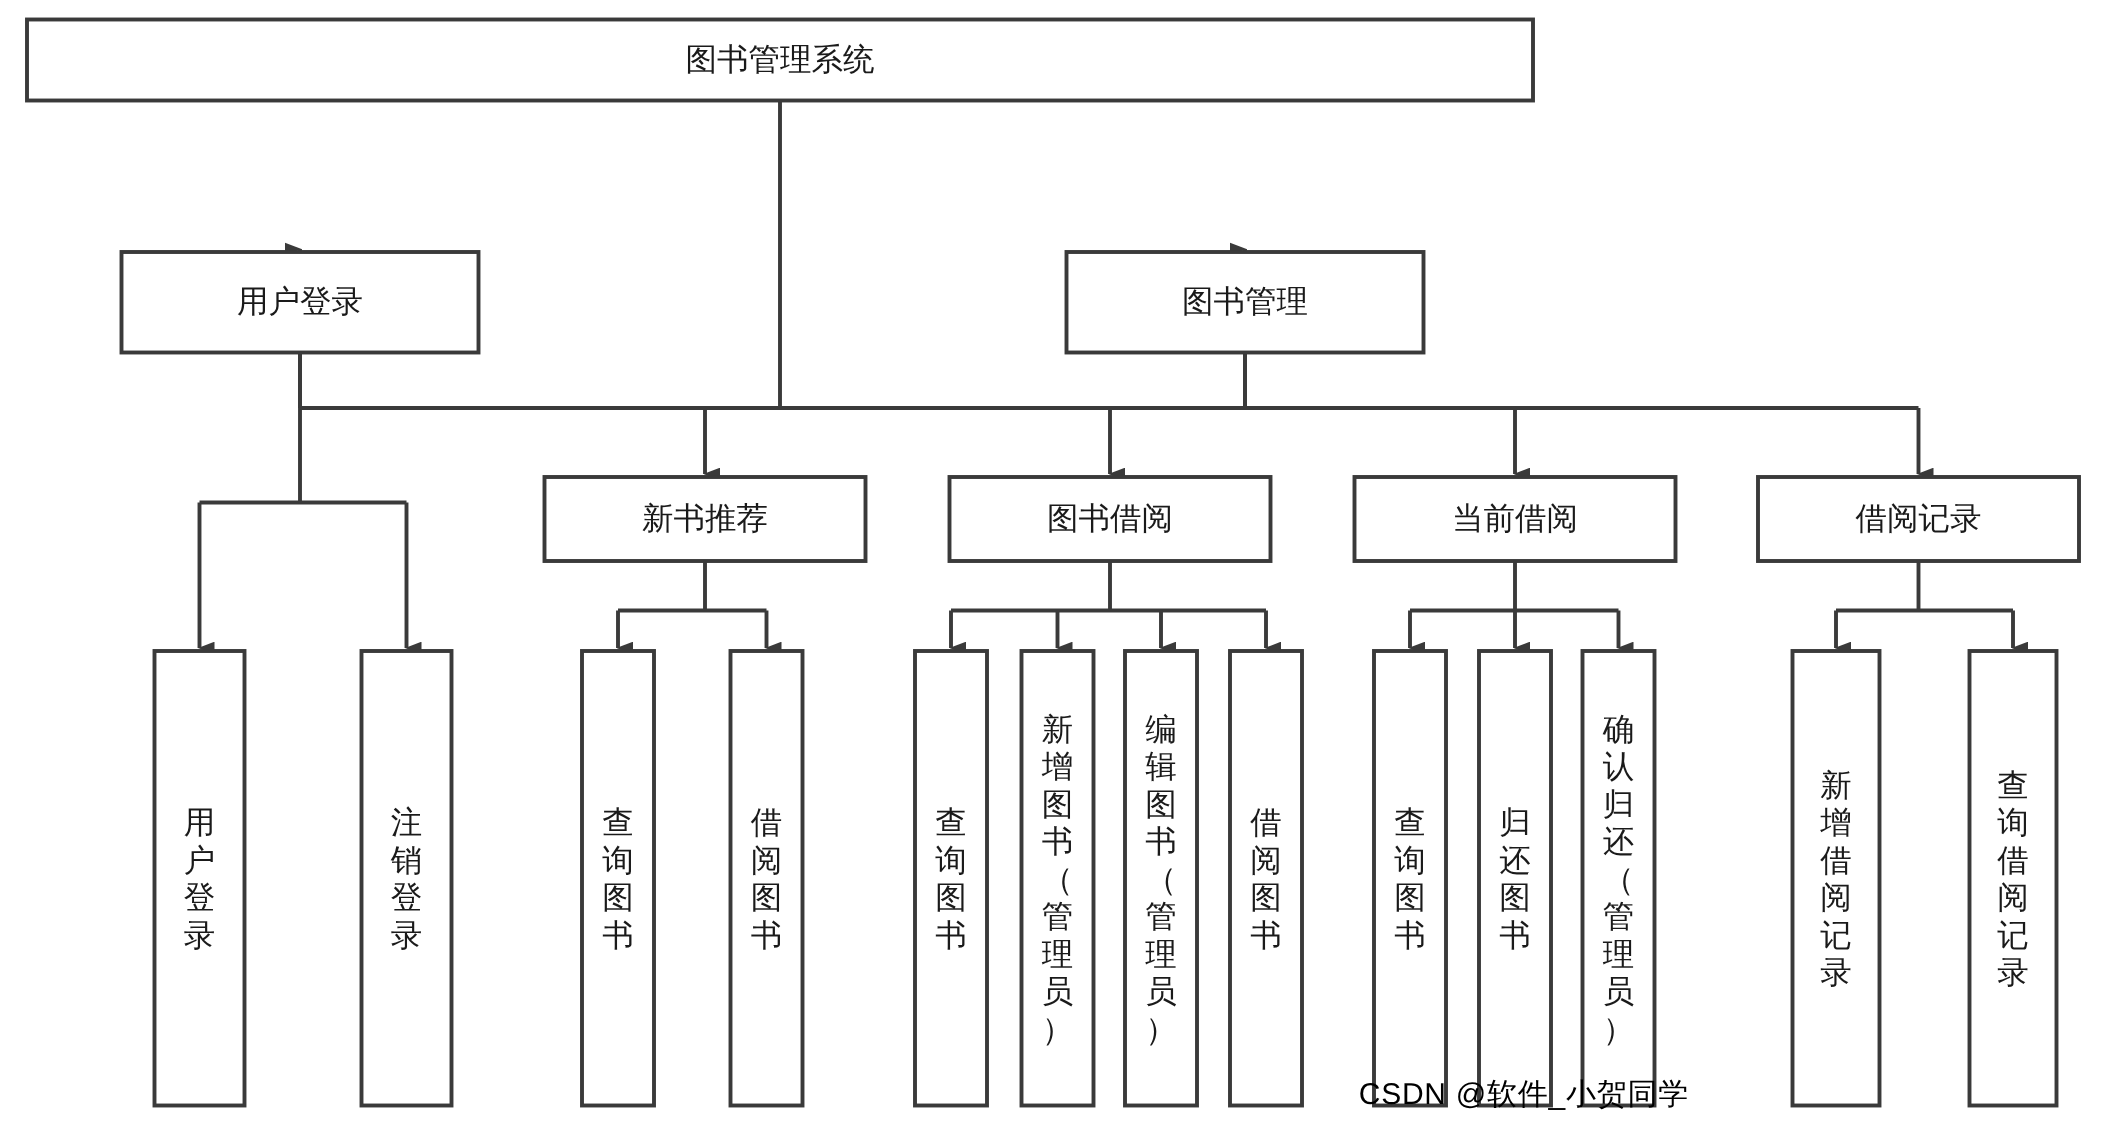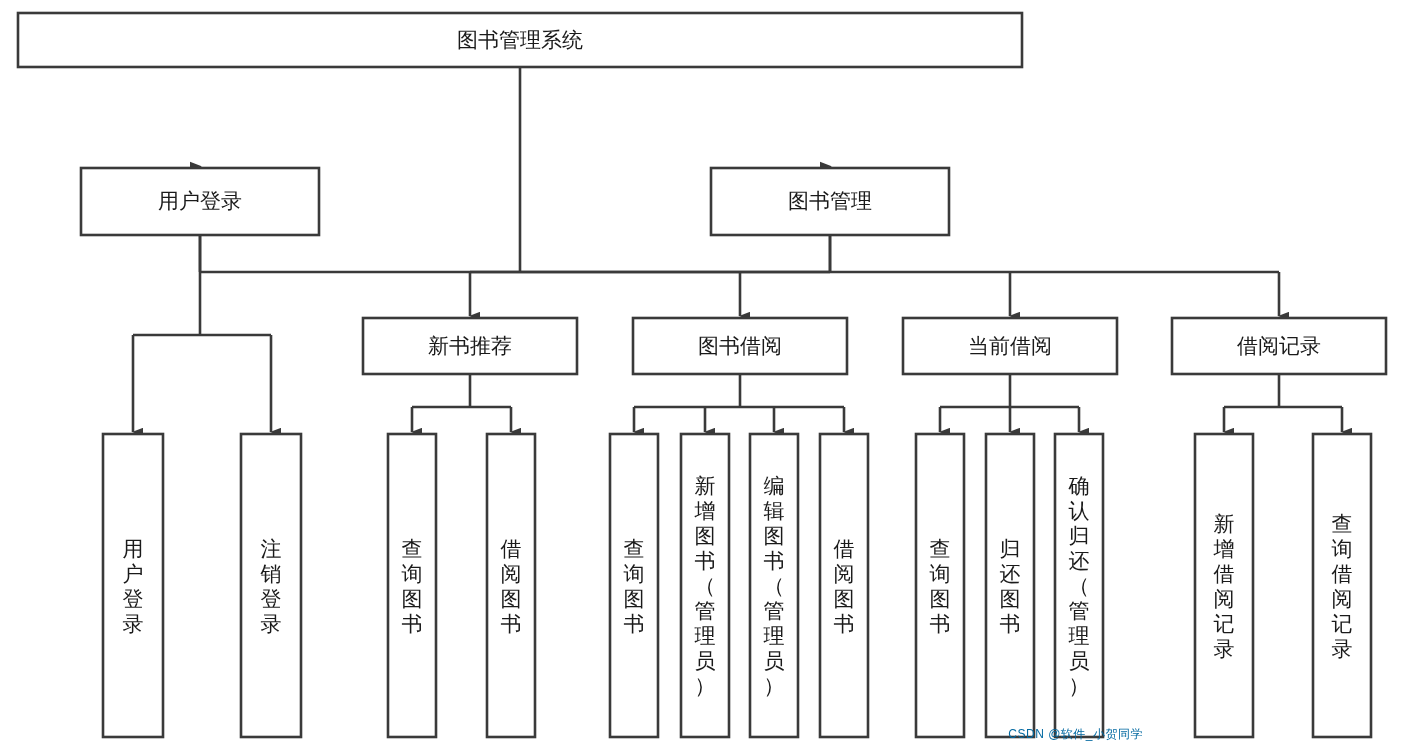--- a/index.html
+++ b/index.html
@@ -11,21 +11,20 @@
     width: 1405px;
     height: 747px;
     font-family: "Liberation Sans", "DejaVu Sans", sans-serif;
     overflow: hidden;
   }
   #diagram-root {
     position: relative;
     width: 1134px;
     height: 747px;
     background: #ffffff;
-    padding-left: 17px;
   }
   svg.diagram-canvas {
     position: absolute;
     left: 0;
     top: 0;
     width: 1405px;
     height: 747px;
   }
   .node-box {
     fill: #ffffff;
@@ -49,22 +48,22 @@
     font-family: "Liberation Sans", "DejaVu Sans", sans-serif;
     font-size: 21px;
     fill: #1a1a1a;
     text-anchor: middle;
   }
   .watermark-text {
     position: absolute;
     right: 8px;
     bottom: 4px;
     font-family: "Liberation Sans", "DejaVu Sans", sans-serif;
-    font-size: 12px;
-    color: #0369a1;
+    font-size: 20px;
+    color: #000000;
     letter-spacing: 0.5px;
     white-space: nowrap;
     user-select: none;
   }
 </style>
 </head>
 <body>
 
 <div id="diagram-root">
 

